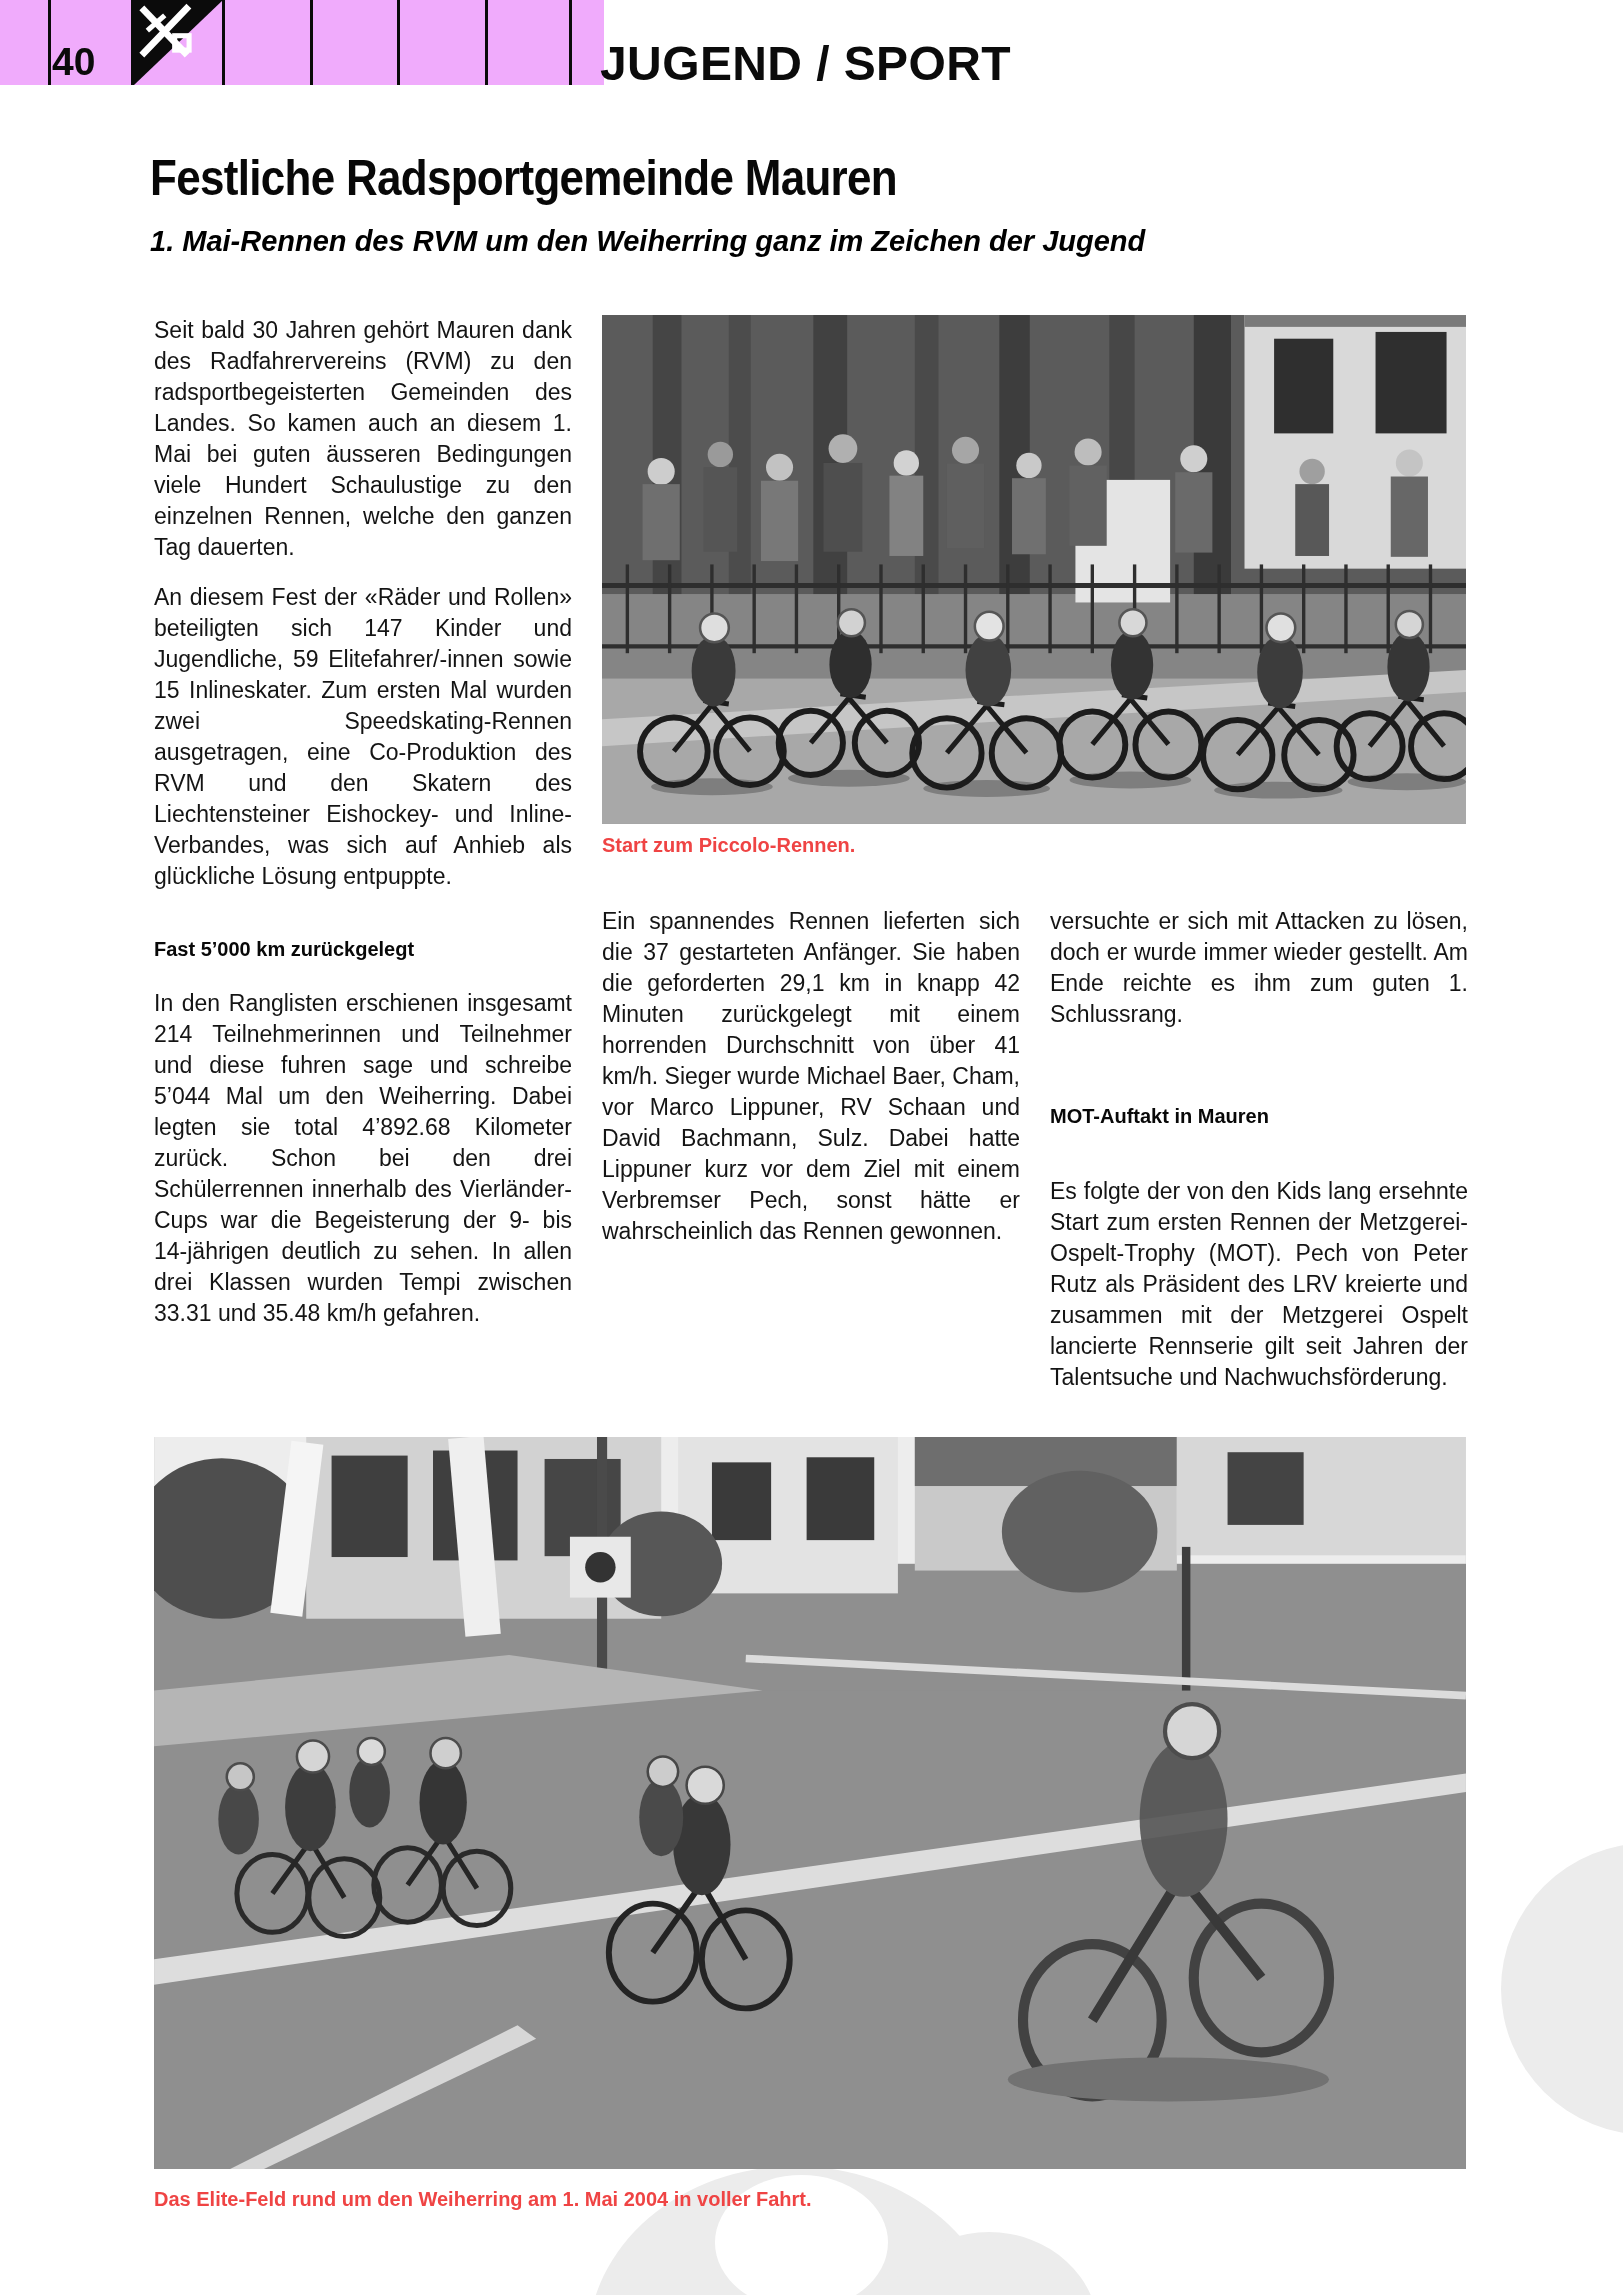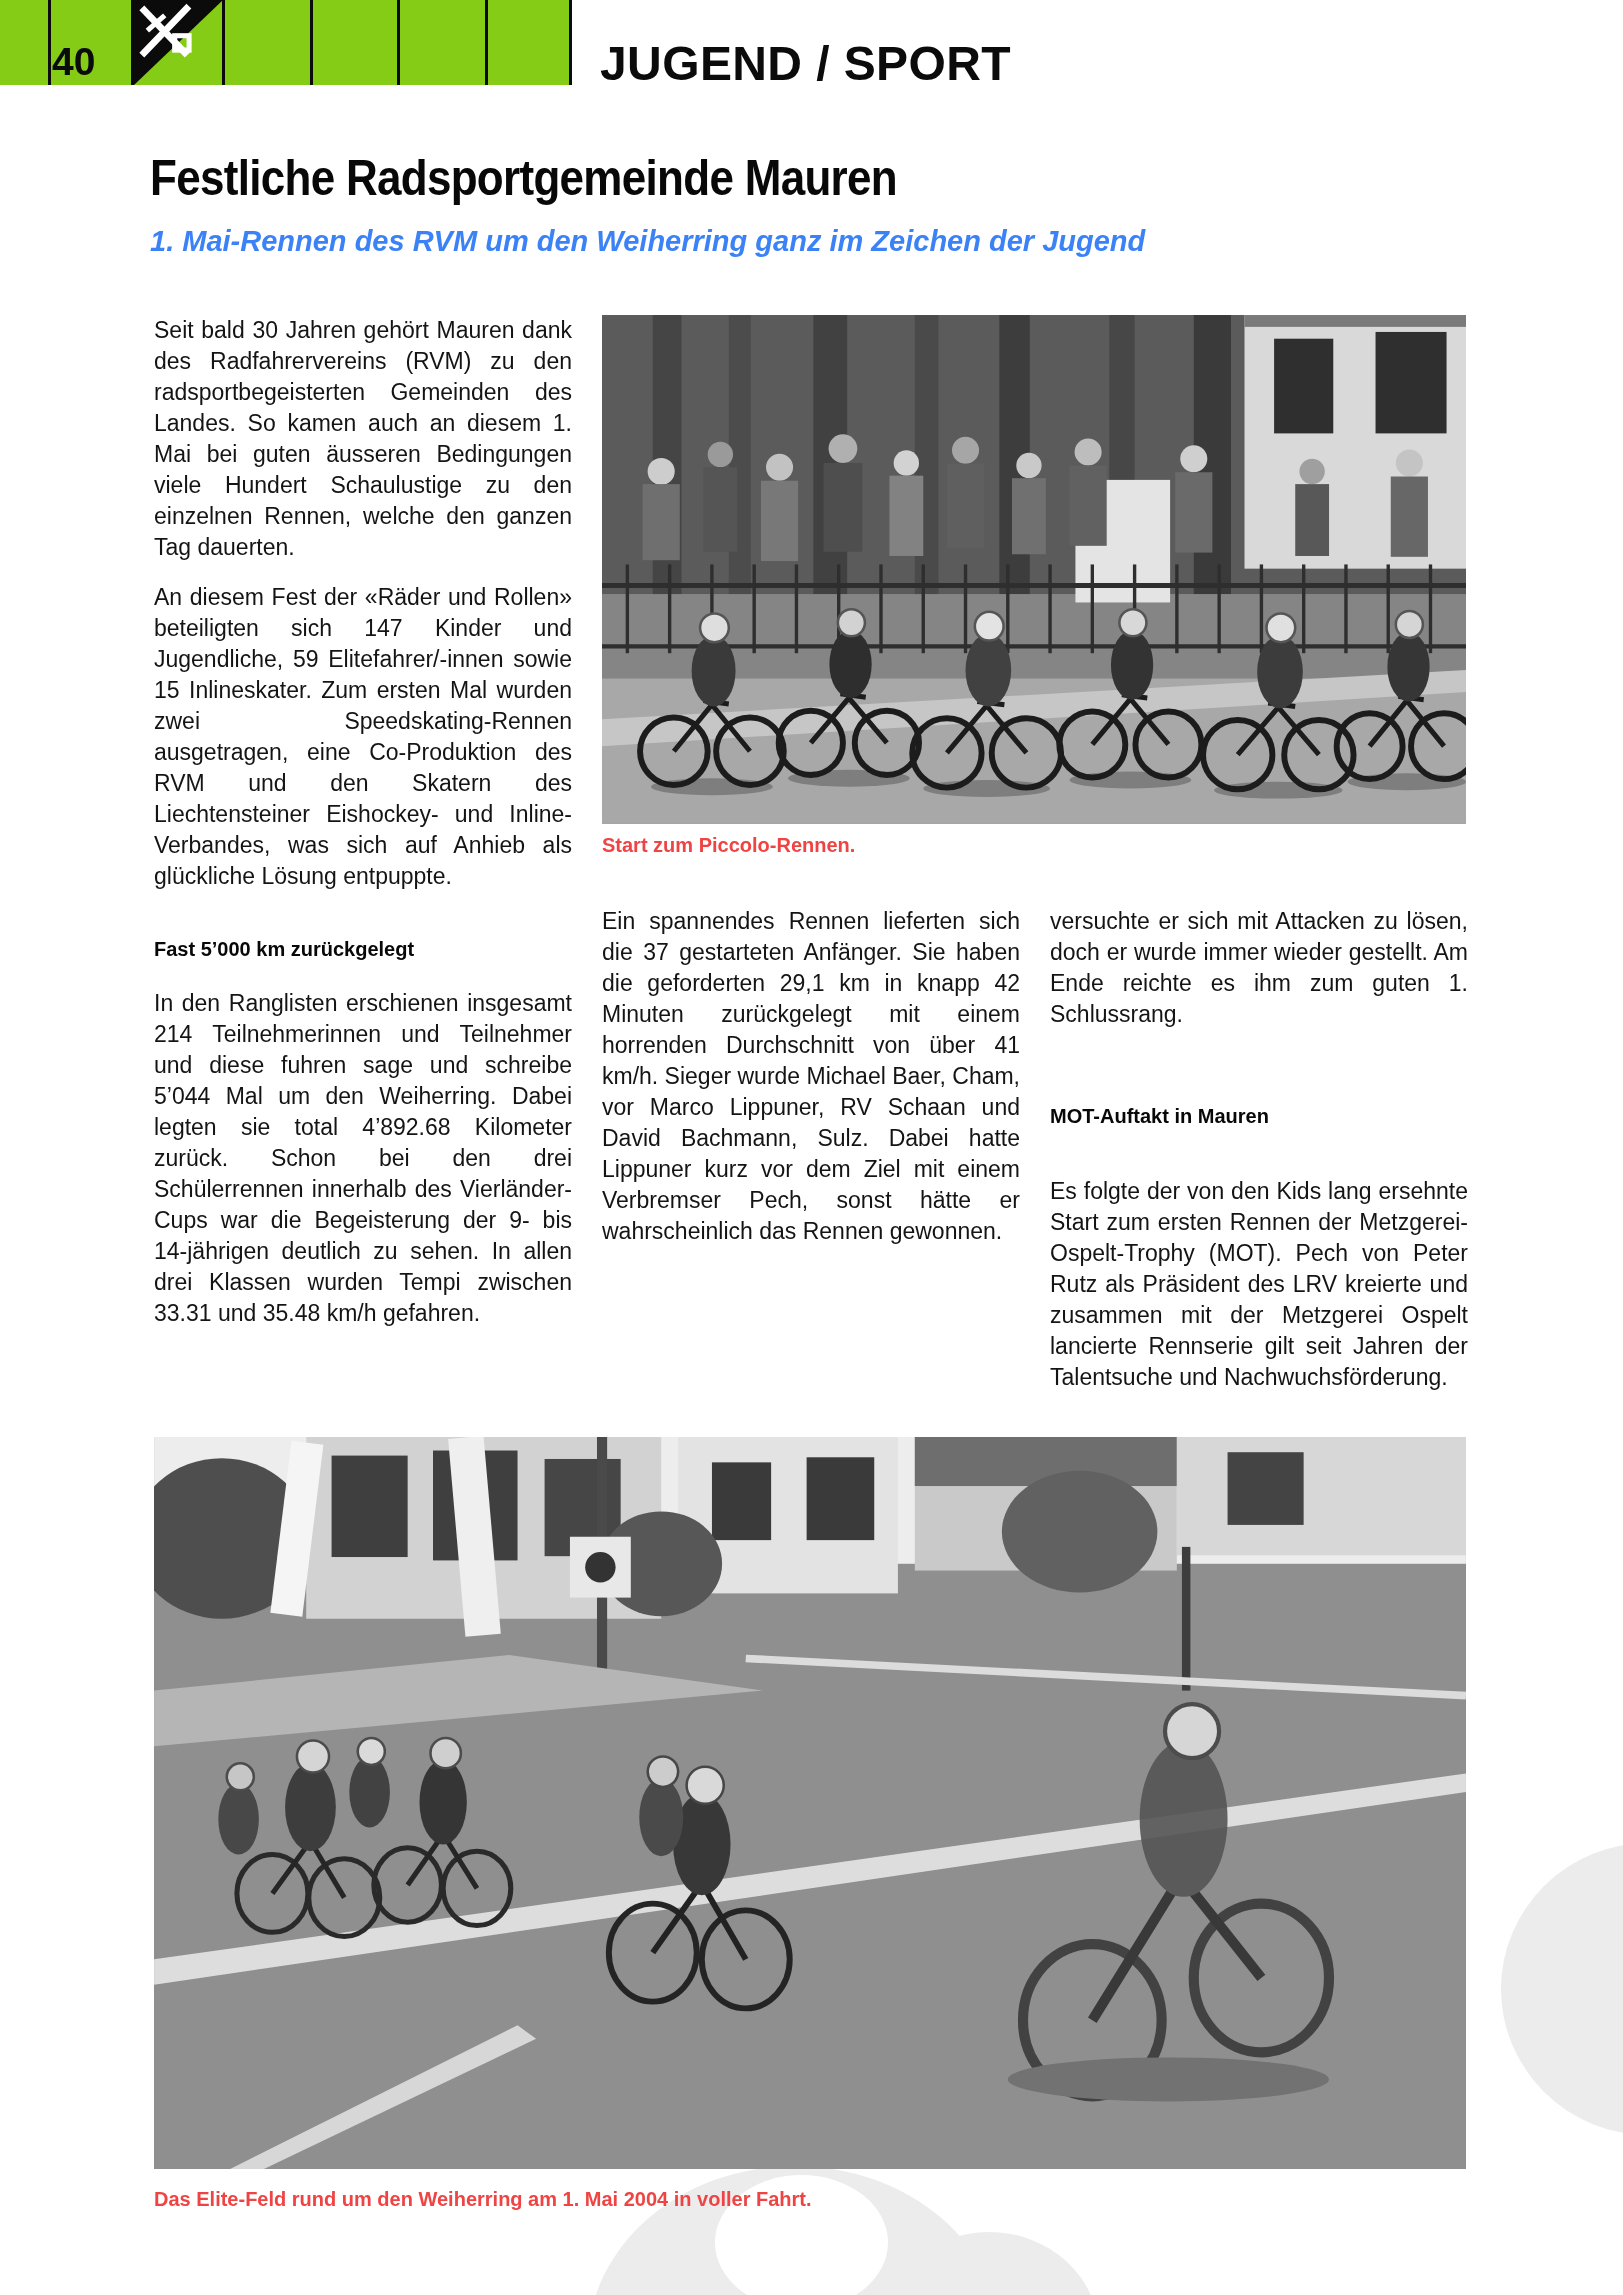--- a/index.html
+++ b/index.html
@@ -5,34 +5,34 @@
   html,body{margin:0;padding:0;}
   body{
     width:1623px;height:2295px;position:relative;overflow:hidden;
     background:#ffffff;color:#141414;
     font-family:"Liberation Sans", sans-serif;
     -webkit-font-smoothing:antialiased;
   }
   .abs{position:absolute;}
 
   
-  .header-bar{left:0;top:0;width:572px;height:85px;background:#84cc16;z-index:2;}
+  .header-bar{left:0;top:0;width:572px;height:85px;background:#f0abfc;z-index:2;padding-left:32px;}
   .bar-line{position:absolute;top:0;width:2.5px;height:85px;background:#0b0b0b;}
   .page-number{position:absolute;left:52px;top:42px;font-size:39px;font-weight:bold;color:#0b0b0b;line-height:1;}
   .logo-box{position:absolute;left:134px;top:0;width:89px;height:85px;}
   .logo-tri{position:absolute;left:0;top:0;width:100%;height:100%;background:#0b0b0b;
     clip-path:polygon(0 0,100% 0,0 100%);}
   .logo-glyph{position:absolute;left:0;top:0;}
   .section-title{left:600px;top:36px;font-size:48px;font-weight:bold;color:#0b0b0b;letter-spacing:0.4px;white-space:nowrap;z-index:2;}
 
   
   .article-title{left:150px;top:149px;font-size:50px;font-weight:bold;letter-spacing:-0.8px;
     transform:scaleX(.88);transform-origin:0 50%;white-space:nowrap;color:#080808;z-index:2;}
   .article-subtitle{left:150px;top:225px;font-size:29px;font-weight:bold;font-style:italic;
-    white-space:nowrap;color:#3b82f6;z-index:2;}
+    white-space:nowrap;color:#000000;z-index:2;}
 
   
   .col{width:418px;font-size:23px;line-height:31px;text-align:justify;z-index:2;}
   .col p{margin:0 0 18.6px 0;}
   .col-heading{font-size:20px;font-weight:bold;line-height:27px;text-align:left;color:#080808;}
   .h-left{margin:44px 0 25px 0;}
   .h-right{margin:73px 0 46px 0;}
   .b{font-weight:normal;}
 
   

